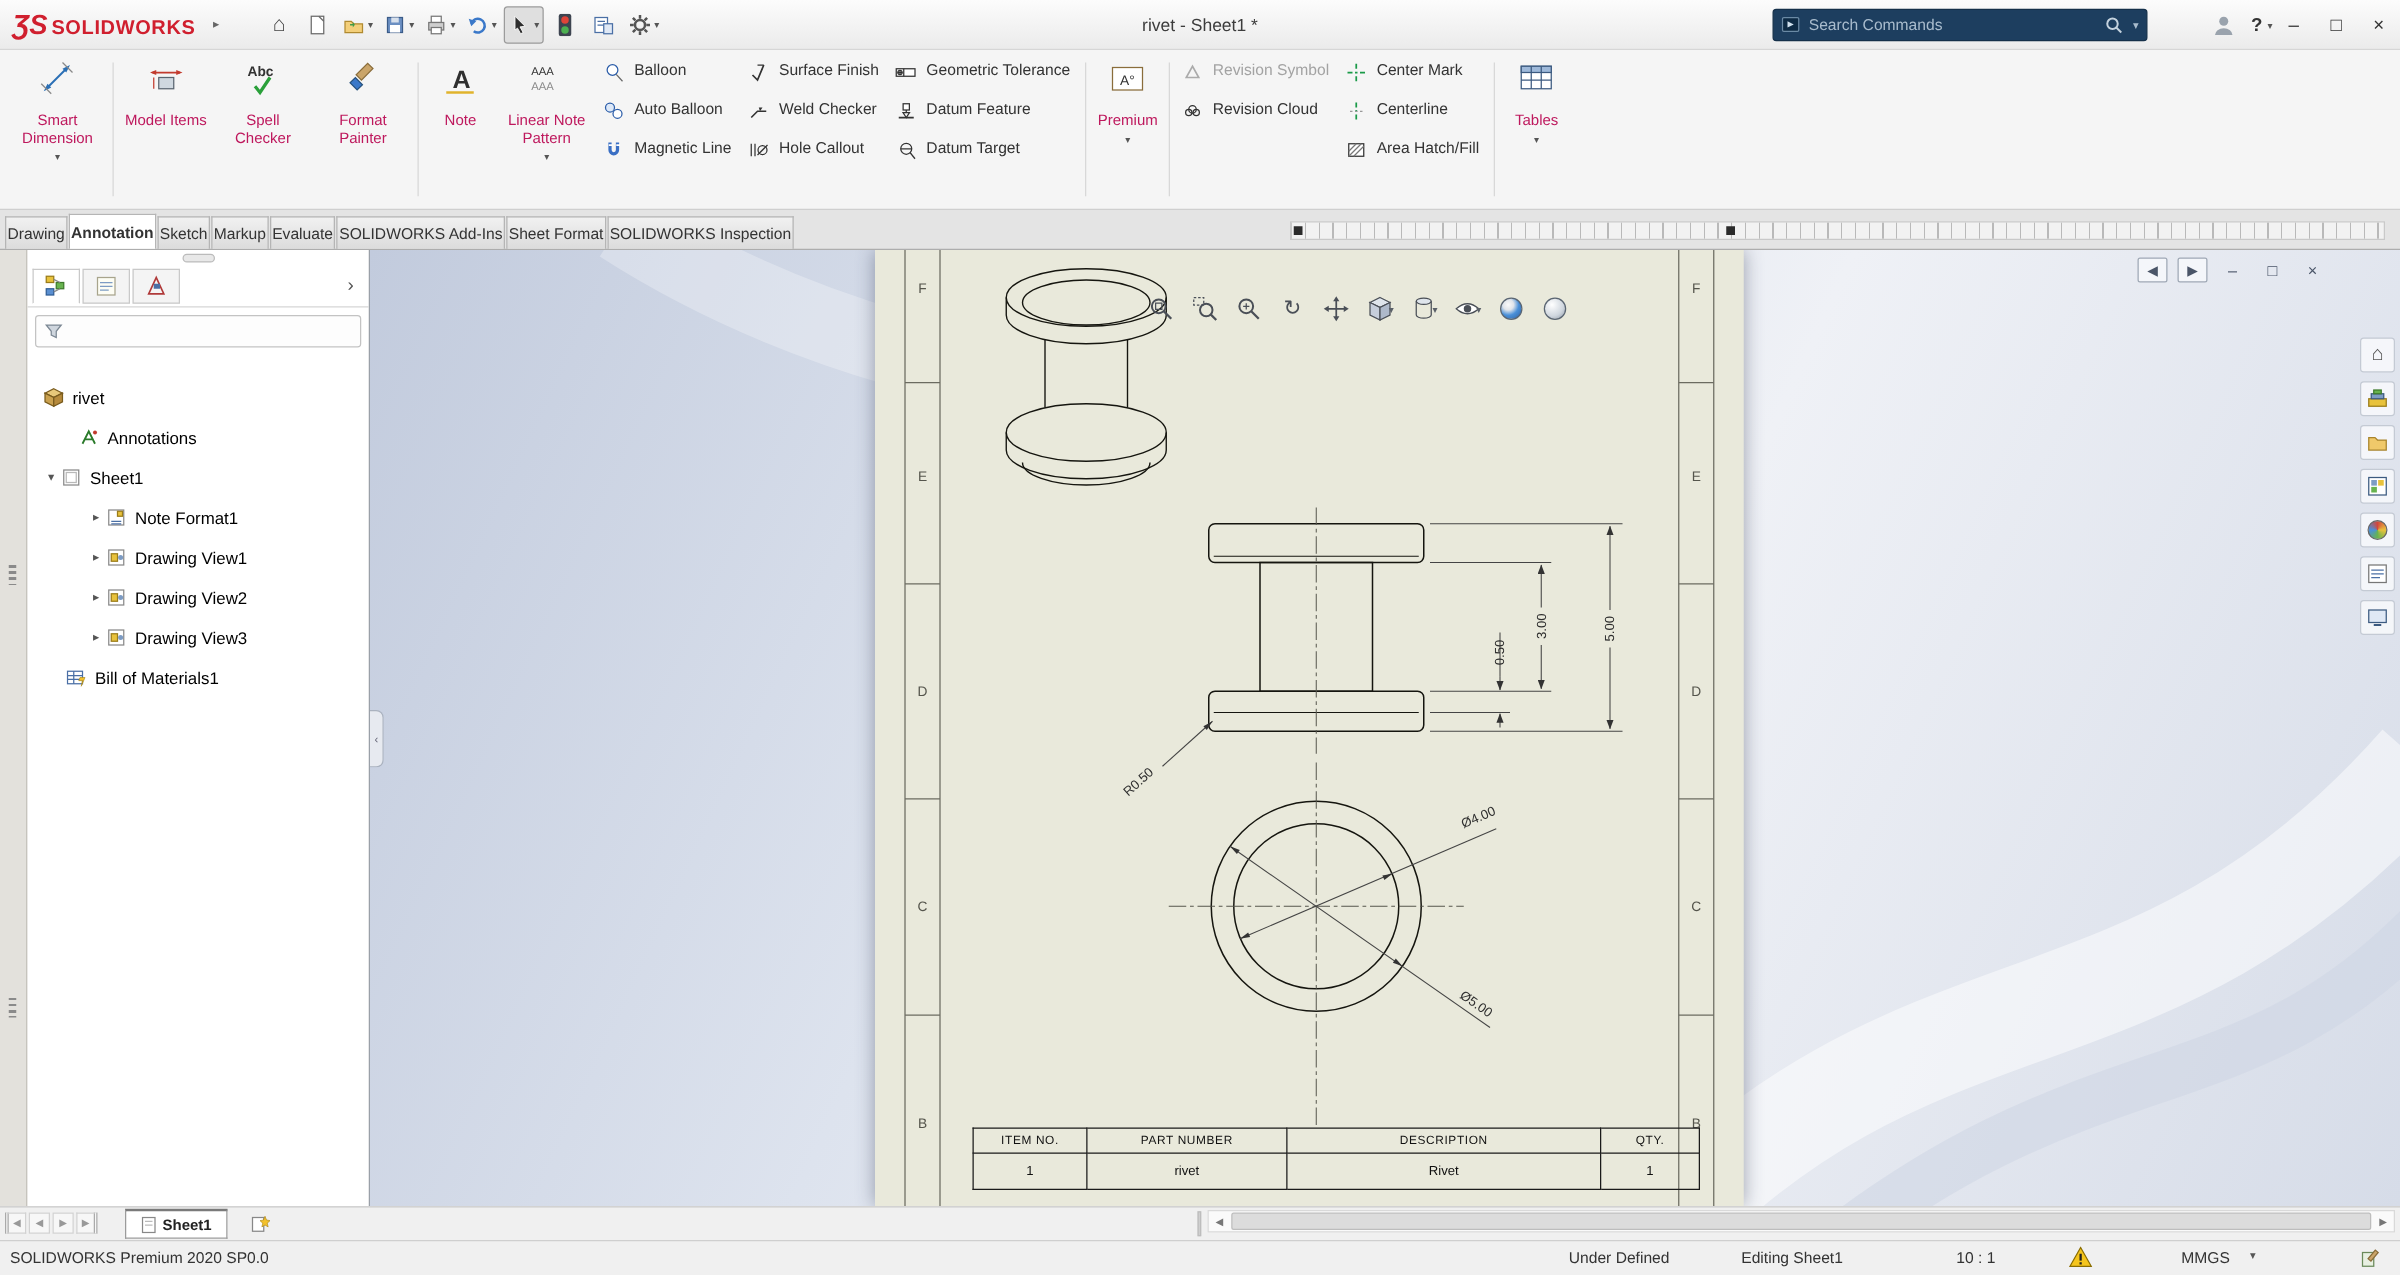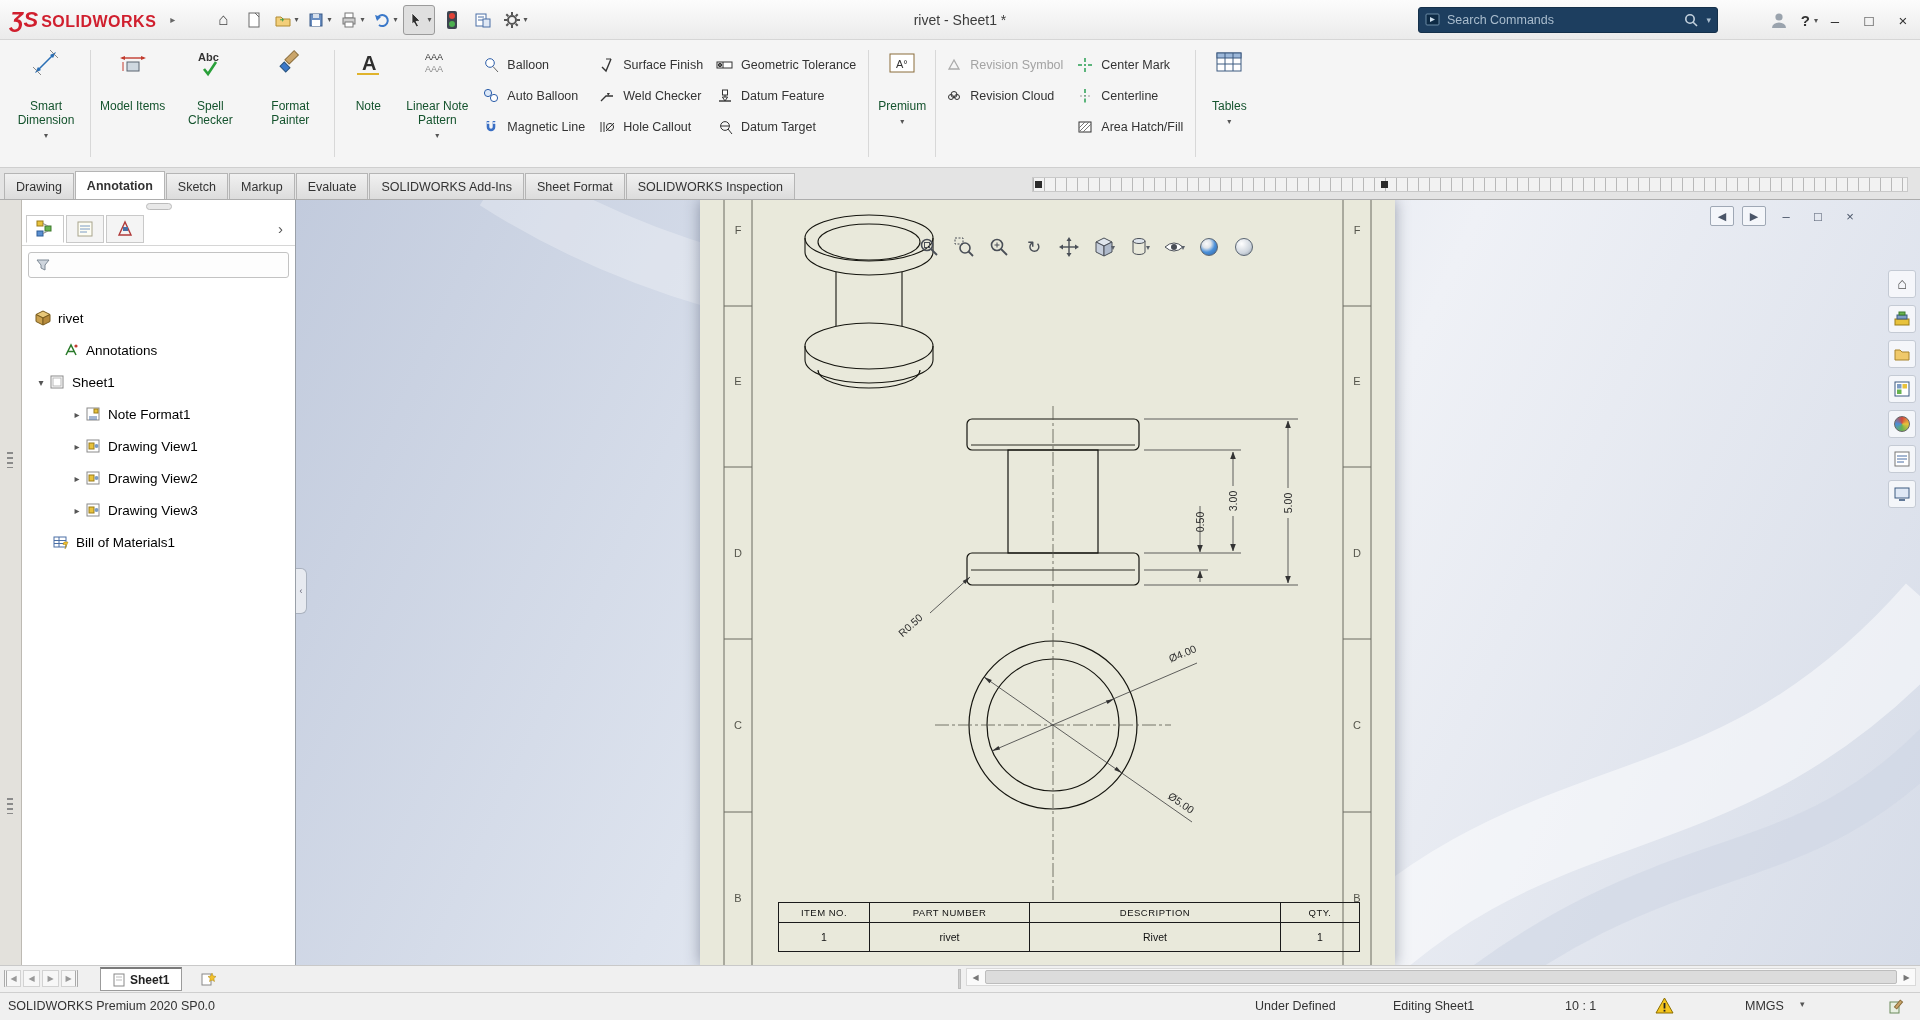--- a/index.html
+++ b/index.html
@@ -24,30 +24,30 @@
 .s-dd{font-size:9px;color:#a9bccd;margin-left:6px}
 #tb-right{position:absolute;right:0;top:0;height:40px;display:flex;align-items:center}
 .helpq{font-size:15px;font-weight:bold;color:#333;margin:0 2px 0 12px}
 .winbtn{width:34px;height:40px;display:flex;align-items:center;justify-content:center;font-size:15px;color:#333}
 
 
 #ribbon{position:absolute;left:0;top:40px;width:1920px;height:128px;background:#f5f5f5;border-bottom:1px solid #cfcfcf;display:flex;align-items:stretch;padding:2px 6px}
 .rsep{width:1px;background:#d8d8d8;margin:8px 4px}
 .bigbtn{min-width:58px;max-width:80px;display:flex;flex-direction:column;align-items:center;padding:4px 5px 0;text-align:center}
 .bicon{height:34px;display:flex;align-items:center;justify-content:center}
-.blabel{font-size:12px;color:#14532d;line-height:1.15;margin-top:20px}
+.blabel{font-size:12px;color:#be185d;line-height:1.15;margin-top:10px}
 .bdd{font-size:8px;color:#555;margin-top:3px}
 .smallcol{display:flex;flex-direction:column;padding-top:7px}
-.smallbtn{display:flex;align-items:center;height:31px;padding:0 8px 0 4px;white-space:nowrap;font-size:12.5px;color:#333}
+.smallbtn{display:flex;height:31px;padding:0 8px 0 4px;white-space:nowrap;font-size:12.5px;color:#333}
 .sicon{width:20px;height:18px;display:flex;align-items:center;justify-content:center;margin-right:6px}
 .dis{color:#a3a3a3}
 
 
 #tabrow{position:absolute;left:0;top:168px;width:1920px;height:32px;background:#e4e4e4;border-bottom:1px solid #adadad;display:flex;align-items:flex-end;padding-left:4px}
-.ctab{height:26px;display:flex;align-items:center;padding:0 11px;font-size:12.5px;color:#333;background:linear-gradient(#f1f1f1,#dcdcdc);border:1px solid #b5b5b5;border-bottom:none;margin-right:1px}
+.ctab{height:26px;display:flex;align-items:center;padding:0 1px;font-size:12.5px;color:#333;background:linear-gradient(#f1f1f1,#dcdcdc);border:1px solid #b5b5b5;border-bottom:none;margin-right:1px}
 .ctab.active{background:#fff;height:28px;font-weight:bold;position:relative;z-index:2}
 .ruler{position:absolute;left:1032px;top:9px;width:876px;height:15px;background:#f2f2f2;border:1px solid #c9c9c9;background-image:repeating-linear-gradient(90deg,#b9b9b9 0 1px,transparent 1px 11px)}
 .rmark{position:absolute;top:3px;width:7px;height:7px;background:#2b2b2b}
 
 
 #content{position:absolute;left:0;top:200px;width:1920px;height:765px}
 #leftstrip{position:absolute;left:0;top:0;width:22px;height:765px;background:#e3e1dc;border-right:1px solid #bdbab3}
 .grip{position:absolute;left:7px;width:6px;height:16px;background:repeating-linear-gradient(#8a8a8a 0 2px,transparent 2px 5px)}
 #panel{position:absolute;left:22px;top:0;width:274px;height:765px;background:#fff;border-right:1px solid #9aa0a8}
 .p-pill{width:26px;height:7px;background:#e8e8e8;border:1px solid #bbb;border-radius:4px;margin:3px auto 2px}

